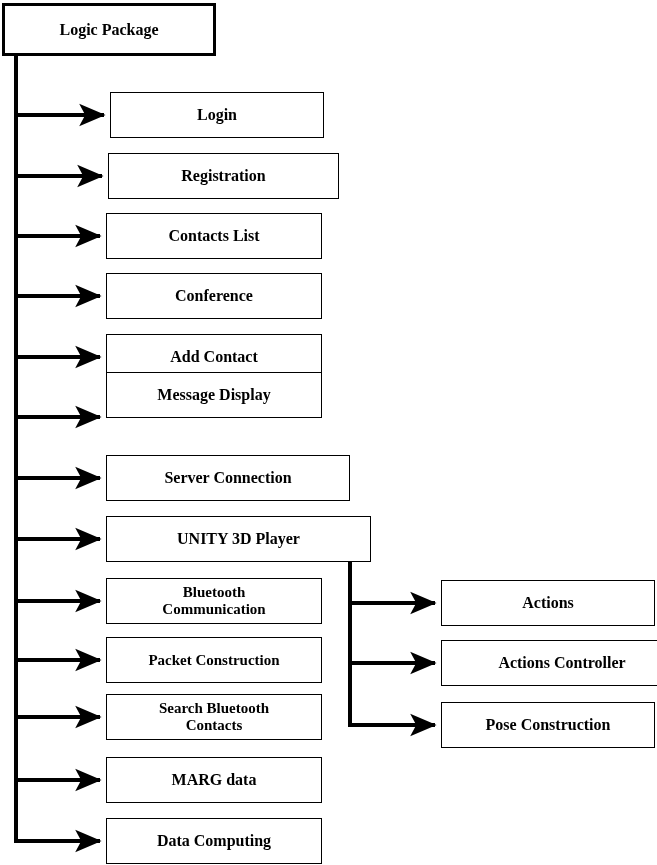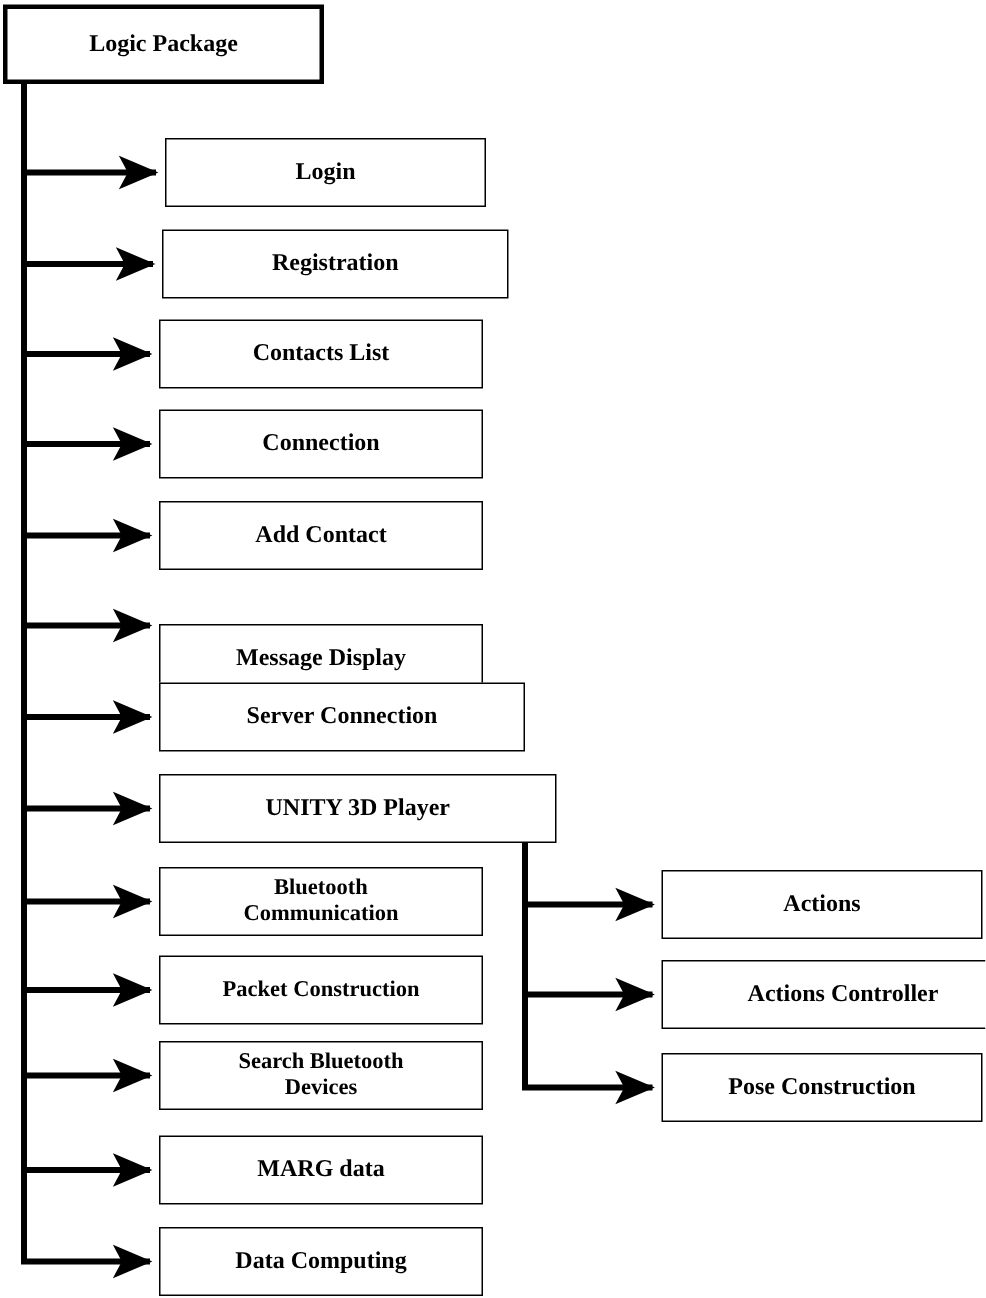--- a/index.html
+++ b/index.html
@@ -90,44 +90,44 @@
   <div class="node" style="left: 110px; top: 92px; width: 214px; height: 46px; font-size: 16px; border-color: rgb(0, 0, 0); background: rgb(255, 255, 255); color: rgb(0, 0, 0);">
     <span class="node-label">Login</span>
   </div>
   <div class="node" style="left: 108px; top: 153px; width: 231px; height: 46px; font-size: 16px; border-color: rgb(0, 0, 0); background: rgb(255, 255, 255); color: rgb(0, 0, 0);">
     <span class="node-label">Registration</span>
   </div>
   <div class="node" style="left: 106px; top: 213px; width: 216px; height: 46px; font-size: 16px; border-color: rgb(0, 0, 0); background: rgb(255, 255, 255); color: rgb(0, 0, 0);">
     <span class="node-label">Contacts List</span>
   </div>
   <div class="node" style="left: 106px; top: 273px; width: 216px; height: 46px; font-size: 16px; border-color: rgb(0, 0, 0); background: rgb(255, 255, 255); color: rgb(0, 0, 0);">
-    <span class="node-label">Connection</span>
+    <span class="node-label">Conference</span>
   </div>
   <div class="node" style="left: 106px; top: 334px; width: 216px; height: 46px; font-size: 16px; border-color: rgb(0, 0, 0); background: rgb(255, 255, 255); color: rgb(0, 0, 0);">
     <span class="node-label">Add Contact</span>
   </div>
-  <div class="node" style="left: 106px; top: 416px; width: 216px; height: 46px; font-size: 16px; border-color: rgb(0, 0, 0); background: rgb(255, 255, 255); color: rgb(0, 0, 0);">
+  <div class="node" style="left: 106px; top: 372px; width: 216px; height: 46px; font-size: 16px; border-color: rgb(0, 0, 0); background: rgb(255, 255, 255); color: rgb(0, 0, 0);">
     <span class="node-label">Message Display</span>
   </div>
   <div class="node" style="left: 106px; top: 455px; width: 244px; height: 46px; font-size: 16px; border-color: rgb(0, 0, 0); background: rgb(255, 255, 255); color: rgb(0, 0, 0);">
     <span class="node-label">Server Connection</span>
   </div>
   <div class="node" style="left: 106px; top: 516px; width: 265px; height: 46px; font-size: 16px; border-color: rgb(0, 0, 0); background: rgb(255, 255, 255); color: rgb(0, 0, 0);">
     <span class="node-label">UNITY 3D Player</span>
   </div>
   <div class="node" style="left: 106px; top: 578px; width: 216px; height: 46px; font-size: 15px; border-color: rgb(0, 0, 0); background: rgb(255, 255, 255); color: rgb(0, 0, 0);">
     <span class="node-label">Bluetooth
 Communication</span>
   </div>
   <div class="node" style="left: 106px; top: 637px; width: 216px; height: 46px; font-size: 15px; border-color: rgb(0, 0, 0); background: rgb(255, 255, 255); color: rgb(0, 0, 0);">
     <span class="node-label">Packet Construction</span>
   </div>
   <div class="node" style="left: 106px; top: 694px; width: 216px; height: 46px; font-size: 15px; border-color: rgb(0, 0, 0); background: rgb(255, 255, 255); color: rgb(0, 0, 0);">
     <span class="node-label">Search Bluetooth
-Devices</span>
+Contacts</span>
   </div>
   <div class="node" style="left: 106px; top: 757px; width: 216px; height: 46px; font-size: 16px; border-color: rgb(0, 0, 0); background: rgb(255, 255, 255); color: rgb(0, 0, 0);">
     <span class="node-label">MARG data</span>
   </div>
   <div class="node" style="left: 106px; top: 818px; width: 216px; height: 46px; font-size: 16px; border-color: rgb(0, 0, 0); background: rgb(255, 255, 255); color: rgb(0, 0, 0);">
     <span class="node-label">Data Computing</span>
   </div>
 
   <div class="node" style="left: 441px; top: 580px; width: 214px; height: 46px; font-size: 16px; border-color: rgb(0, 0, 0); background: rgb(255, 255, 255); color: rgb(0, 0, 0);">
     <span class="node-label">Actions</span>

